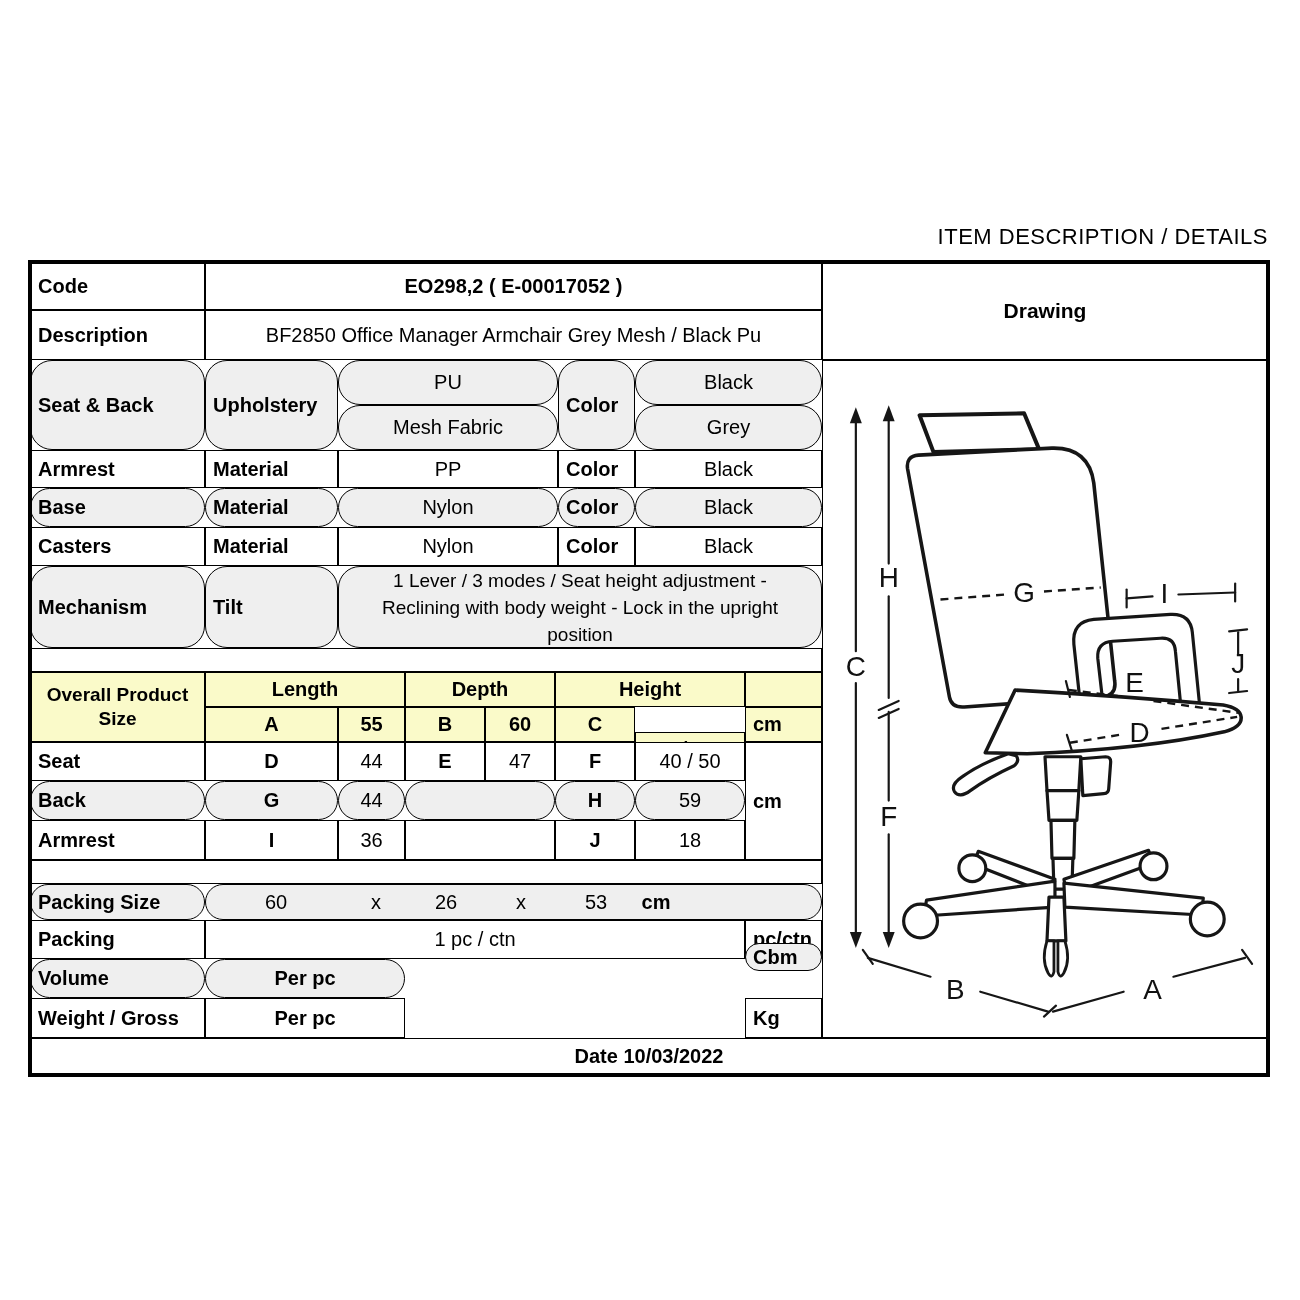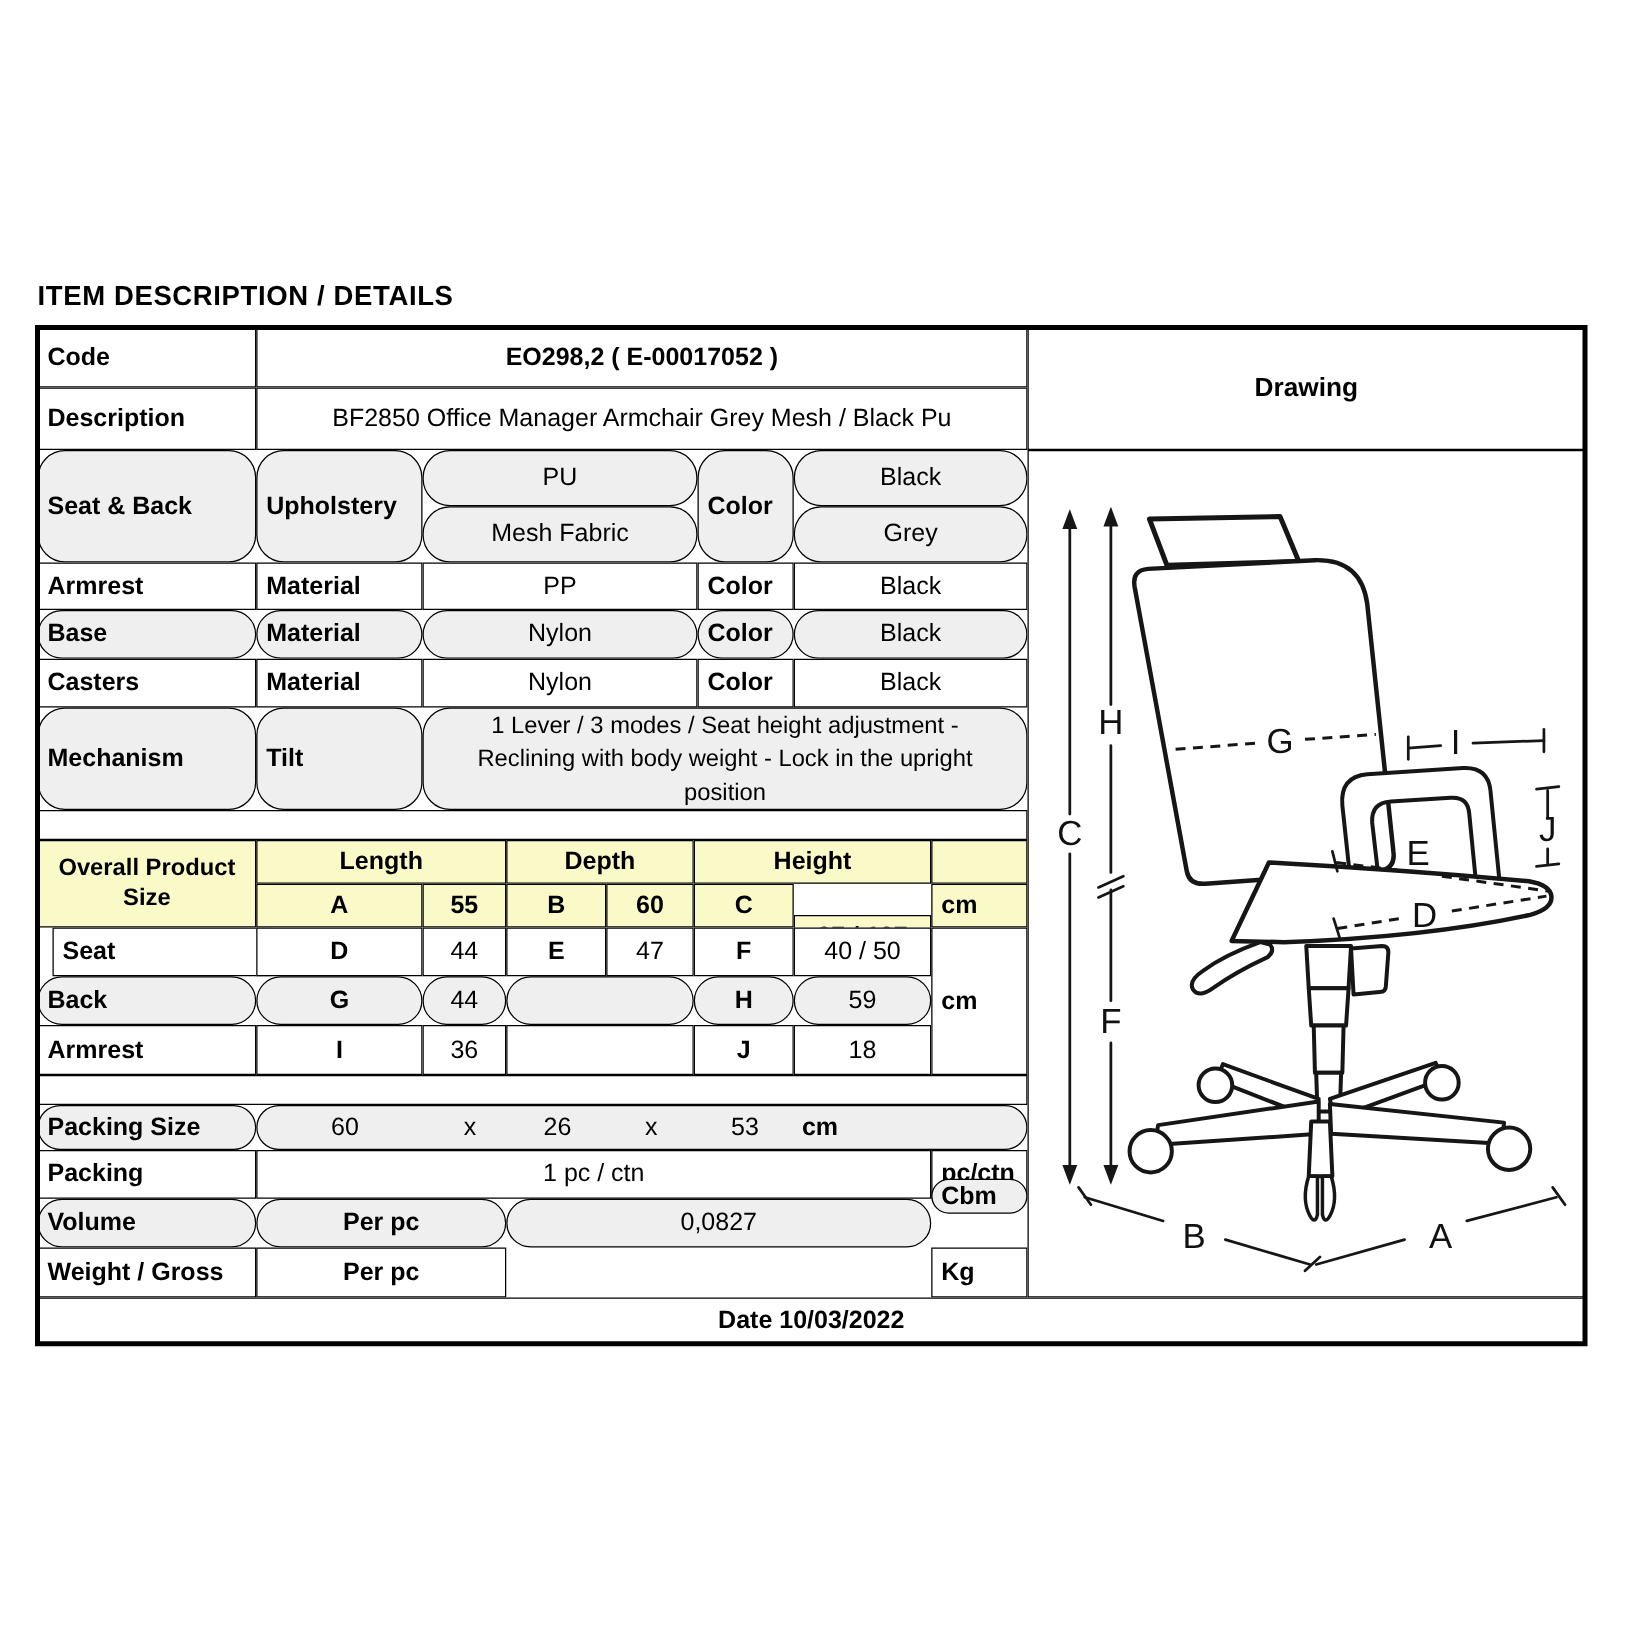--- a/index.html
+++ b/index.html
@@ -2,21 +2,21 @@
 <html style="--row-gray: #EFEFEF; --row-yellow: #FAFAC9; --border: #000000;"><head>
 <meta charset="utf-8">
 <style>
   html,body { margin:0; padding:0; background:#fff; }
   .page {
     position:relative; width:1300px; height:1300px; background:#fff;
     font-family:"Liberation Sans", sans-serif; color:#000;
   }
   .sheet-title {
     position:absolute; left:30px; top:224px; width:1238px;
-    text-align:left; font-size:22px; font-weight:bold; letter-spacing:0.5px;
+    text-align:right; font-size:22px; font-weight:normal; letter-spacing:0.5px;
   }
   .frame { position:absolute; left:30px; top:262px; width:1238px; height:813px; }
   .outer-border {
     position:absolute; inset:-2px; border:4px solid #000; pointer-events:none; z-index:10;
   }
   .cell {
     position:absolute; box-sizing:border-box; border:1px solid #000;
     background:#fff; display:flex; align-items:center; justify-content:center;
     font-size:20px; line-height:1.25; text-align:center;
   }
@@ -89,21 +89,21 @@
     <div class="cell b bg-y" style="left:525px;top:410px;width:190px;height:35px">Height</div>
     <div class="cell bg-y" style="left:715px;top:410px;width:77px;height:35px"></div>
     <div class="cell b bg-y" style="left:175px;top:445px;width:133px;height:35px">A</div>
     <div class="cell b bg-y" style="left:308px;top:445px;width:67px;height:35px">55</div>
     <div class="cell b bg-y" style="left:375px;top:445px;width:80px;height:35px">B</div>
     <div class="cell b bg-y" style="left:455px;top:445px;width:70px;height:35px">60</div>
     <div class="cell b bg-y" style="left:525px;top:445px;width:80px;height:35px">C</div>
     <div class="cell b bg-y" style="left:605px;top:470px;width:110px;height:35px">97 / 107</div>
     <div class="cell l b bg-y" style="left:715px;top:445px;width:77px;height:35px">cm</div>
 
-    <div class="cell l b" style="left:12px;top:480px;width:175px;height:39px">Seat</div>
+    <div class="cell l b" style="left:0;top:480px;width:175px;height:39px">Seat</div>
     <div class="cell b" style="left:175px;top:480px;width:133px;height:39px">D</div>
     <div class="cell" style="left:308px;top:480px;width:67px;height:39px">44</div>
     <div class="cell b" style="left:375px;top:480px;width:80px;height:39px">E</div>
     <div class="cell" style="left:455px;top:480px;width:70px;height:39px">47</div>
     <div class="cell b" style="left:525px;top:480px;width:80px;height:39px">F</div>
     <div class="cell" style="left:605px;top:480px;width:110px;height:39px">40 / 50</div>
     <div class="cell l b" style="left:715px;top:480px;width:77px;height:118px">cm</div>
 
     <div class="cell l b bg-g" style="left:0;top:519px;width:175px;height:39px">Back</div>
     <div class="cell b bg-g" style="left:175px;top:519px;width:133px;height:39px">G</div>
@@ -130,21 +130,20 @@
       <span style="left:360px">53</span>
       <span style="left:420px;font-weight:bold">cm</span>
     </div>
 
     <div class="cell l b" style="left:0;top:658px;width:175px;height:39px">Packing</div>
     <div class="cell" style="left:175px;top:658px;width:540px;height:39px">1 pc / ctn</div>
     <div class="cell l b" style="left:715px;top:658px;width:77px;height:39px">pc/ctn</div>
 
     <div class="cell l b bg-g" style="left:0;top:697px;width:175px;height:39px">Volume</div>
     <div class="cell b bg-g" style="left:175px;top:697px;width:200px;height:39px">Per pc</div>
-    <div class="cell bg-g" style="left:375px;top:697px;width:340px;height:39px">0,0827</div>
     <div class="cell l b bg-g" style="left:715px;top:681px;width:77px;height:28px">Cbm</div>
 
     <div class="cell l b" style="left:0;top:736px;width:175px;height:40px">Weight / Gross</div>
     <div class="cell b" style="left:175px;top:736px;width:200px;height:40px">Per pc</div>
     <div class="cell l b" style="left:715px;top:736px;width:77px;height:40px">Kg</div>
 
     <div class="cell b" style="left:0;top:776px;width:1238px;height:37px">Date 10/03/2022</div>
 
     <div class="cell b" style="left:792px;top:0;width:446px;height:98px;font-size:21px">Drawing</div>
     <div class="cell drawing-body" style="left:792px;top:98px;width:446px;height:678px">

